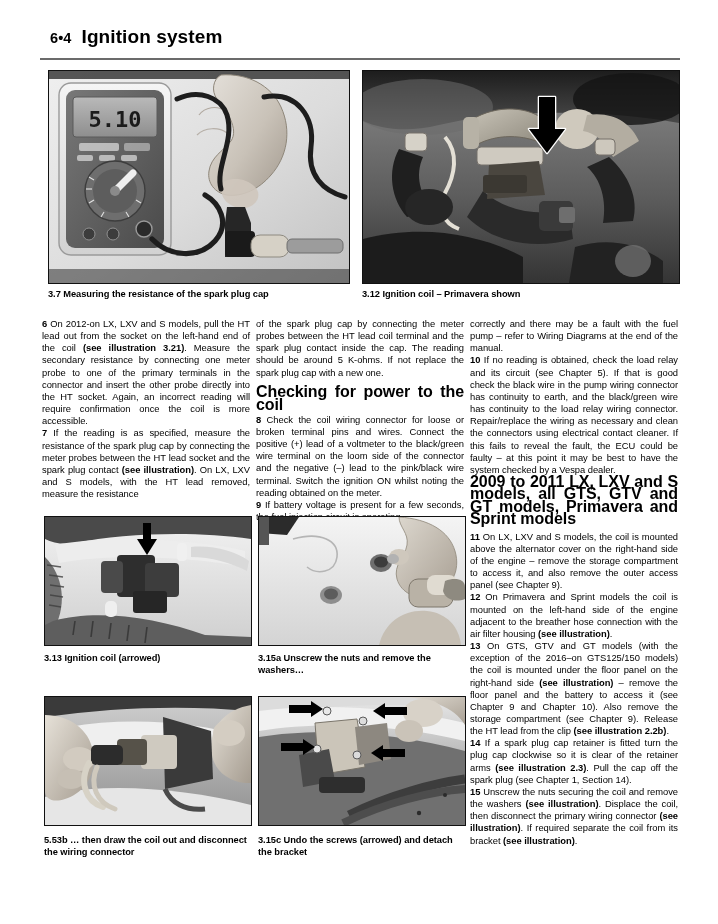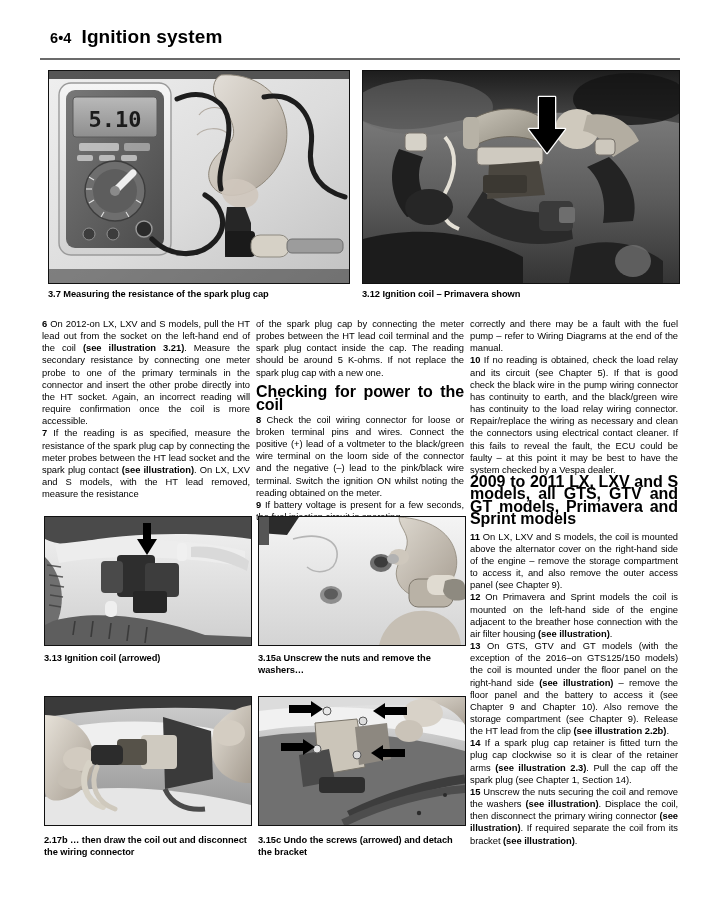--- a/index.html
+++ b/index.html
@@ -488,16 +488,16 @@
           <path d="M22 46 L44 46 L44 42 L56 50 L44 58 L44 54 L22 54 Z"></path>
           <path d="M146 52 L124 52 L124 48 L112 56 L124 64 L124 60 L146 60 Z"></path>
         </g>
 
         <circle cx="186" cy="98" r="2" fill="#2b2b2b"></circle>
         <circle cx="160" cy="116" r="2.2" fill="#2b2b2b"></circle>
       </svg>
     </div>
   </div>
 
-  <div class="caption" style="left:44px; top:834px; width:206px;">2.17b … then draw the coil out and disconnect the wiring connector</div>
+  <div class="caption" style="left:44px; top:834px; width:206px;">5.53b … then draw the coil out and disconnect the wiring connector</div>
   <div class="caption" style="left:258px; top:834px; width:206px;">3.15c Undo the screws (arrowed) and detach the bracket</div>
 
 </div>
 
 </body></html>

